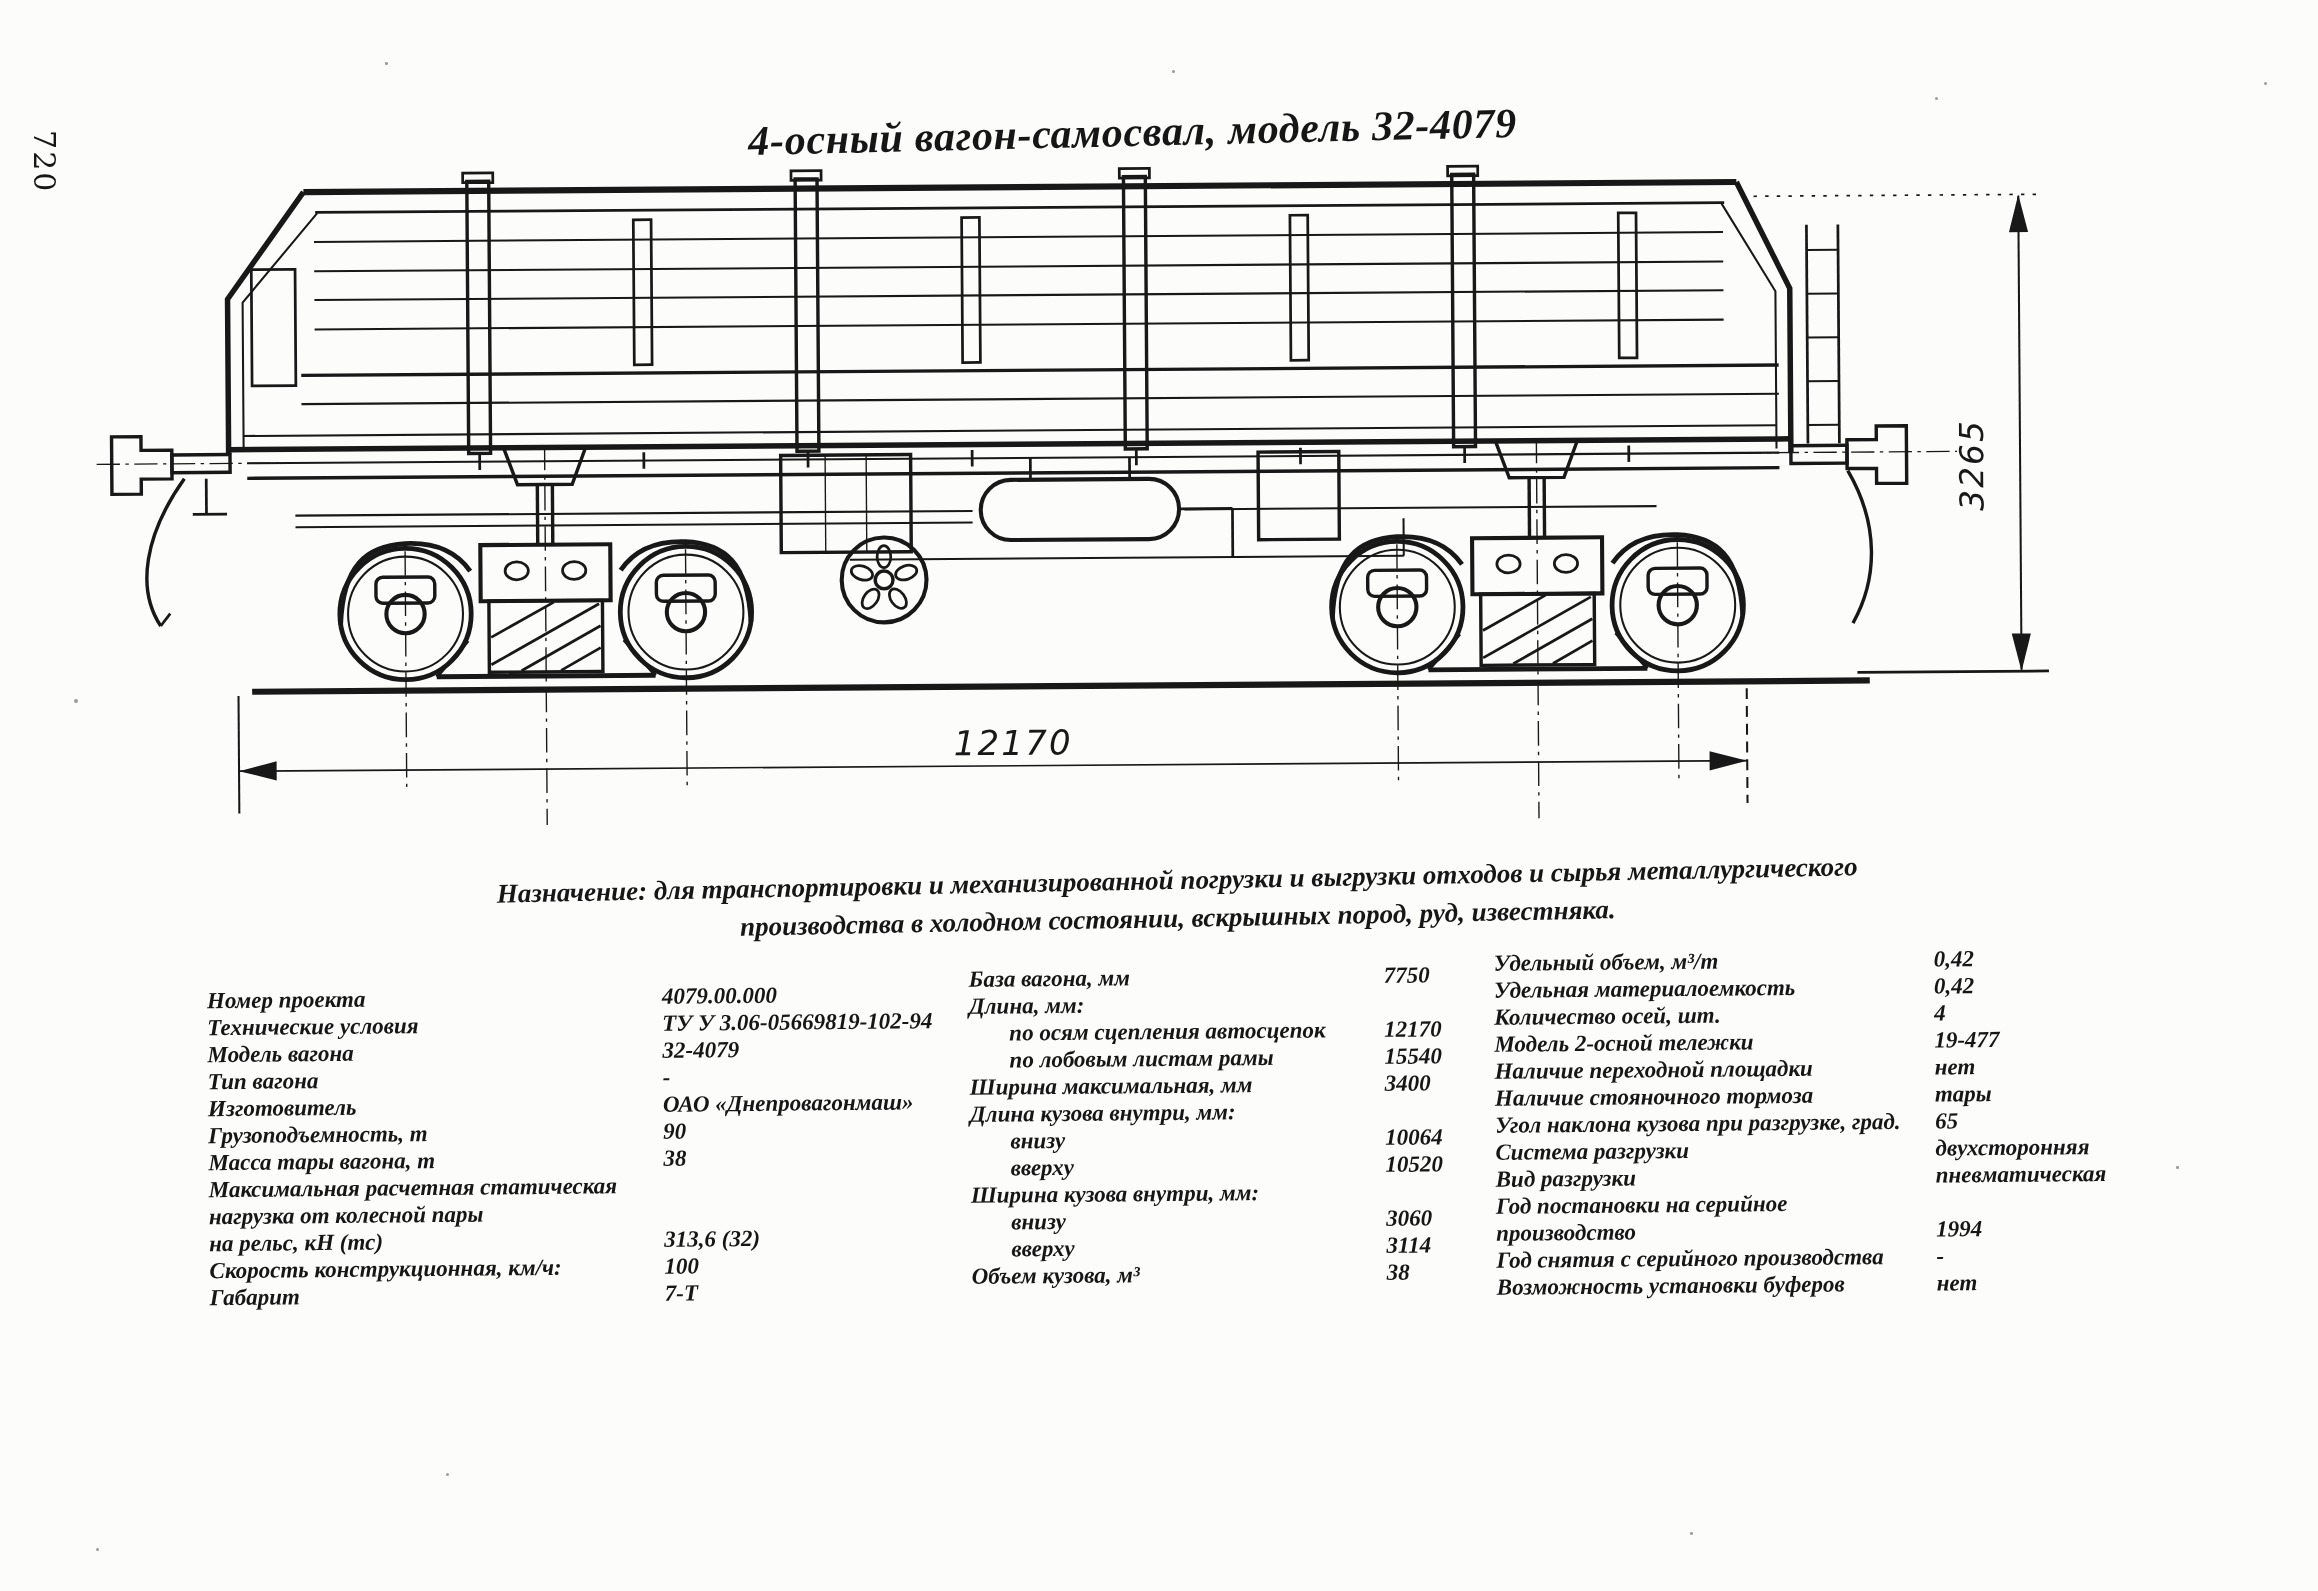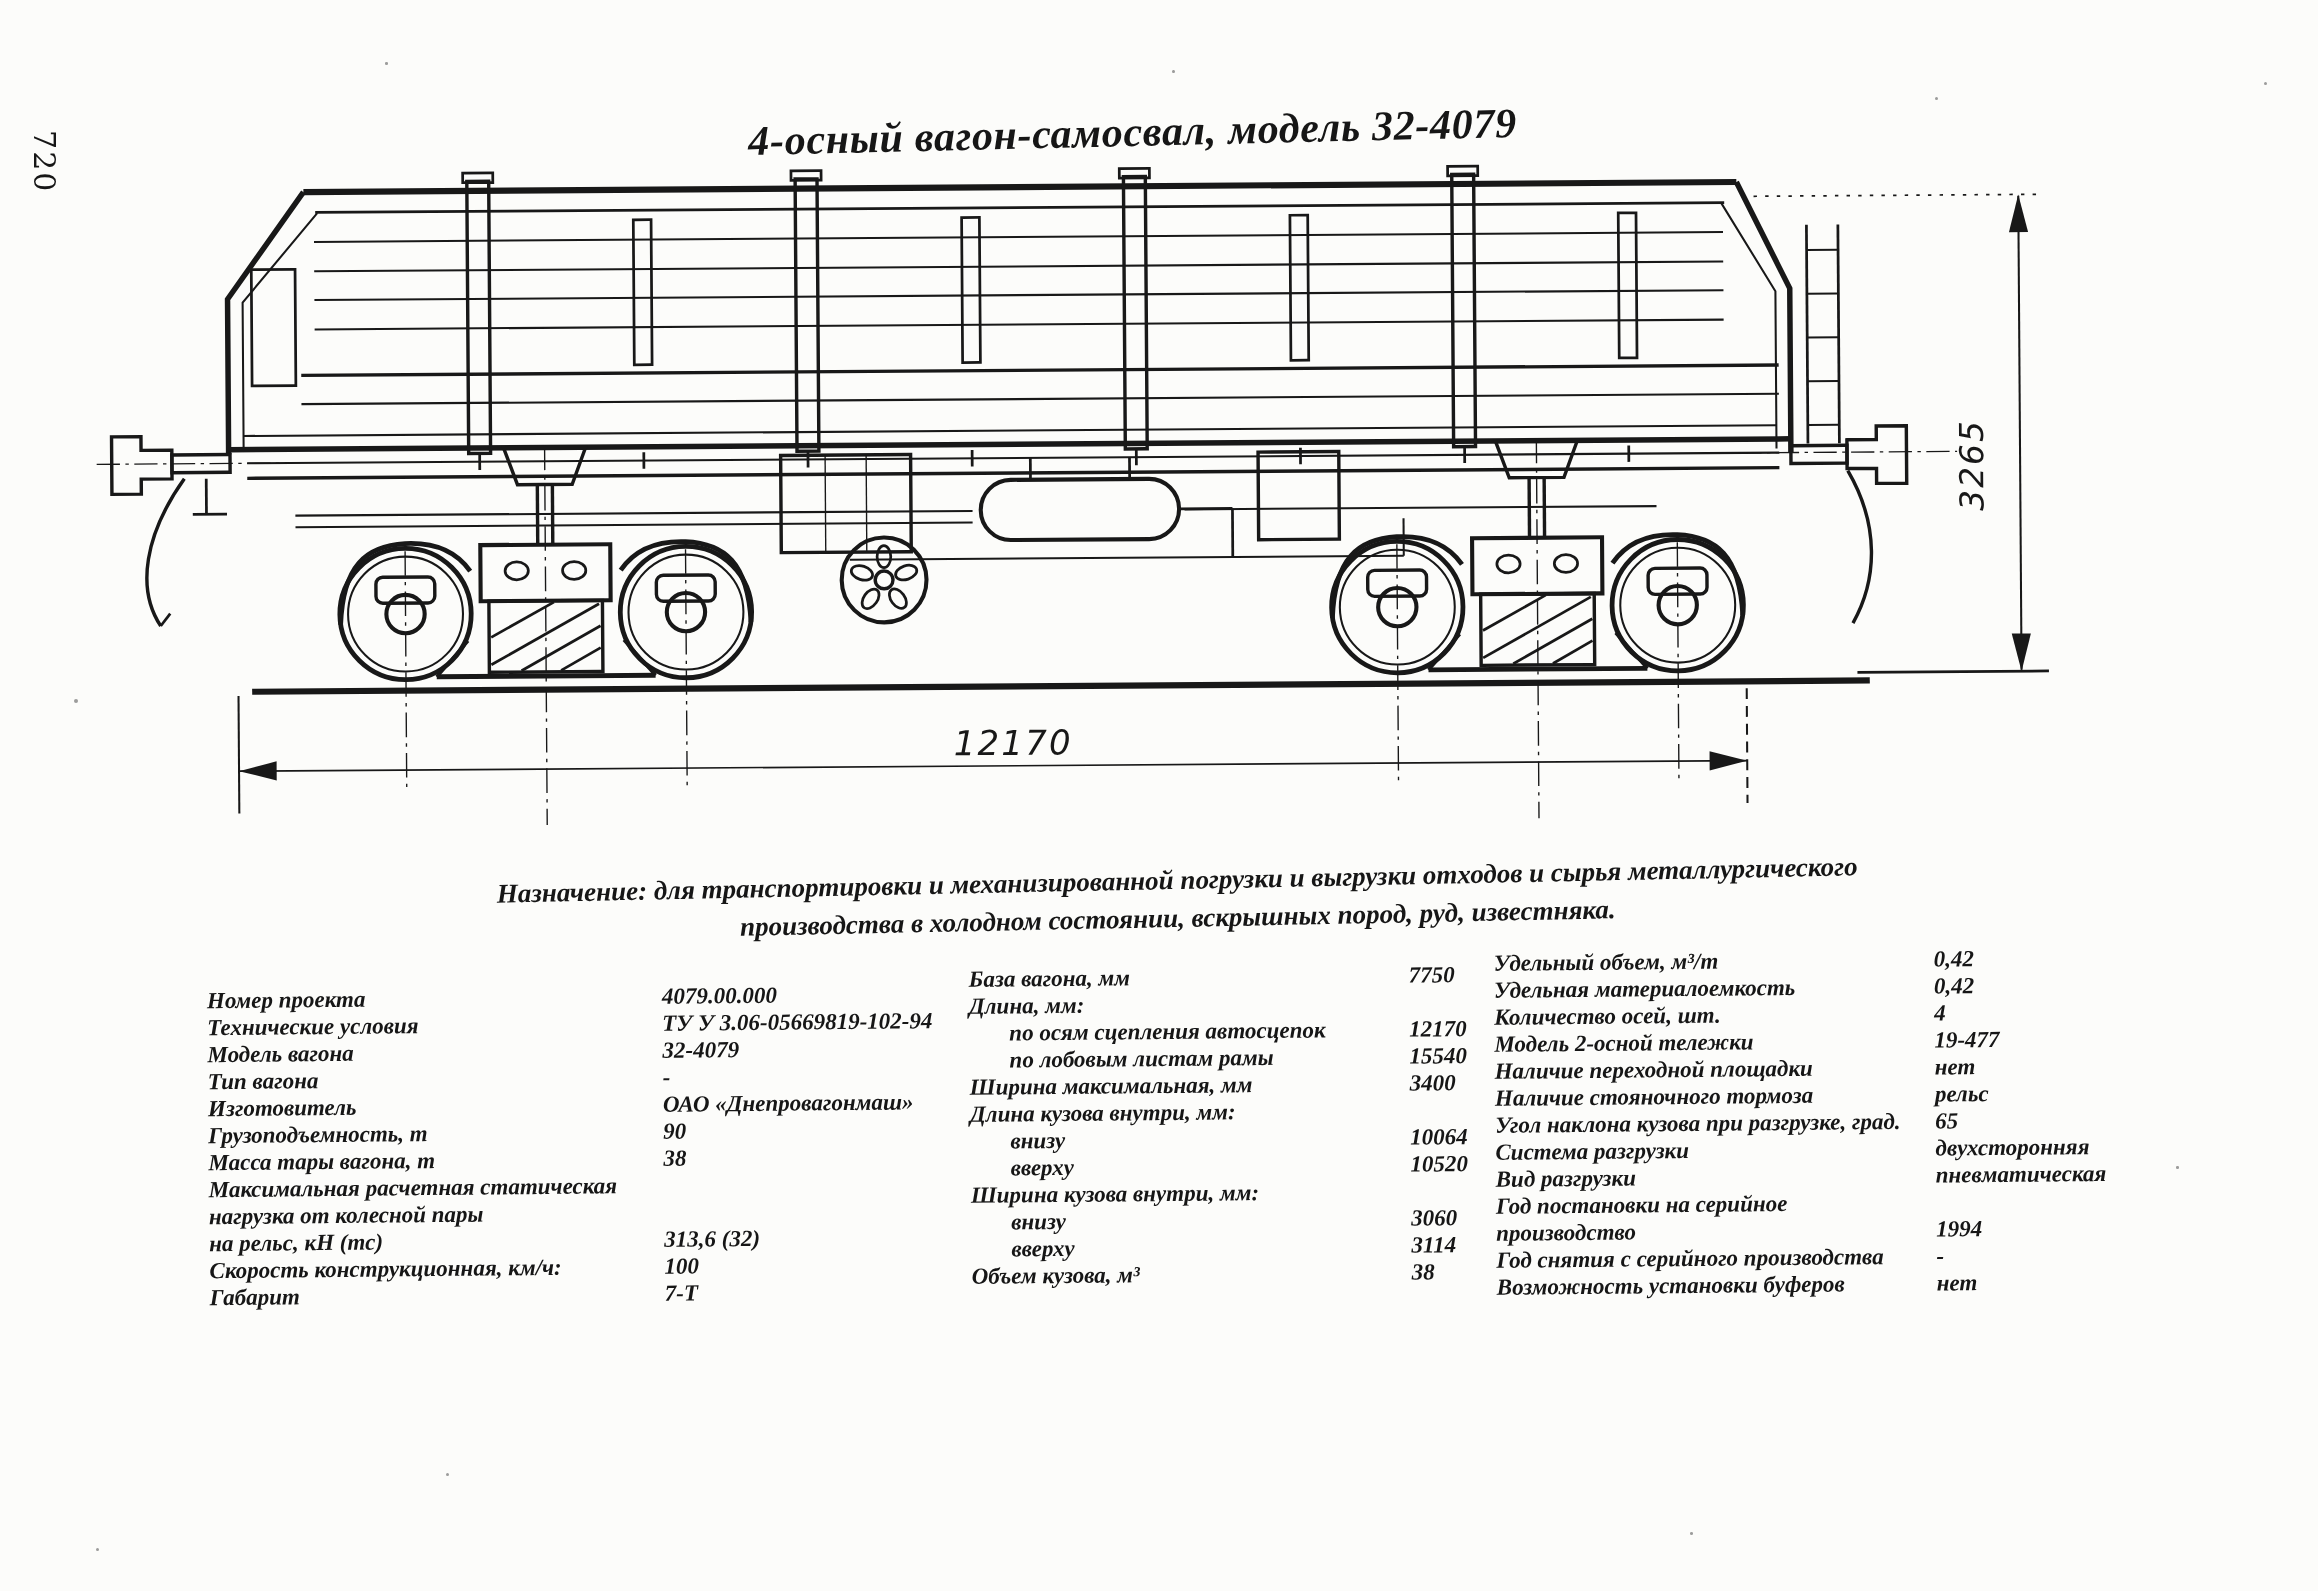--- a/index.html
+++ b/index.html
@@ -17,21 +17,21 @@
          transform:rotate(-0.55deg);font-weight:bold;font-style:italic;font-size:23px;}
   .col{position:absolute;}
   .c1{left:205px;top:979px;width:739px;}
   .c2{left:967px;top:965px;width:739px;}
   .c3{left:1492px;top:954px;width:814px;}
   .row{position:relative;height:27px;white-space:nowrap;}
   .lbl{display:inline-block;}
   .ind .lbl{padding-left:40px;}
   .val{position:absolute;top:0;}
   .c1 .val{left:455px;}
-  .c2 .val{left:440px;}
+  .c2 .val{left:415px;}
   .c3 .val{left:440px;}
   .drawing{position:absolute;left:0;top:0;}
   .sp{position:absolute;background:#4c4c4c;border-radius:50%;opacity:.55;}
 </style>
 </head>
 <body>
 
 <div class="page">
 
   <div class="pagenum">720</div>
@@ -238,21 +238,21 @@
       <div class="row ind"><span class="lbl">вверху</span><span class="val">3114</span></div>
       <div class="row"><span class="lbl">Объем кузова, м³</span><span class="val">38</span></div>
     </div>
 
     <div class="col c3">
       <div class="row"><span class="lbl">Удельный объем, м³/т</span><span class="val">0,42</span></div>
       <div class="row"><span class="lbl">Удельная материалоемкость</span><span class="val">0,42</span></div>
       <div class="row"><span class="lbl">Количество осей, шт.</span><span class="val">4</span></div>
       <div class="row"><span class="lbl">Модель 2-осной тележки</span><span class="val">19-477</span></div>
       <div class="row"><span class="lbl">Наличие переходной площадки</span><span class="val">нет</span></div>
-      <div class="row"><span class="lbl">Наличие стояночного тормоза</span><span class="val">рельс</span></div>
+      <div class="row"><span class="lbl">Наличие стояночного тормоза</span><span class="val">тары</span></div>
       <div class="row"><span class="lbl">Угол наклона кузова при разгрузке, град.</span><span class="val">65</span></div>
       <div class="row"><span class="lbl">Система разгрузки</span><span class="val">двухсторонняя</span></div>
       <div class="row"><span class="lbl">Вид разгрузки</span><span class="val">пневматическая</span></div>
       <div class="row"><span class="lbl">Год постановки на серийное</span><span class="val"></span></div>
       <div class="row"><span class="lbl">производство</span><span class="val">1994</span></div>
       <div class="row"><span class="lbl">Год снятия с серийного производства</span><span class="val">-</span></div>
       <div class="row"><span class="lbl">Возможность установки буферов</span><span class="val">нет</span></div>
     </div>
 
   </div>

